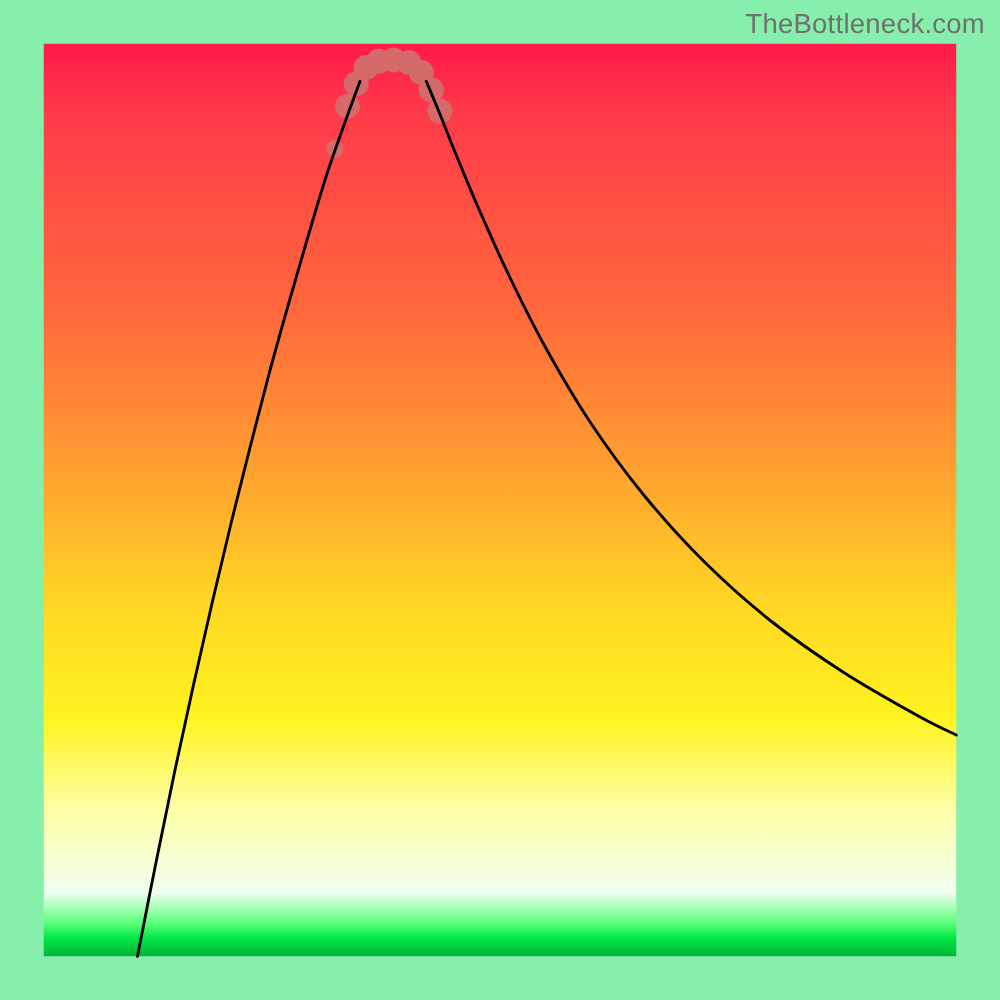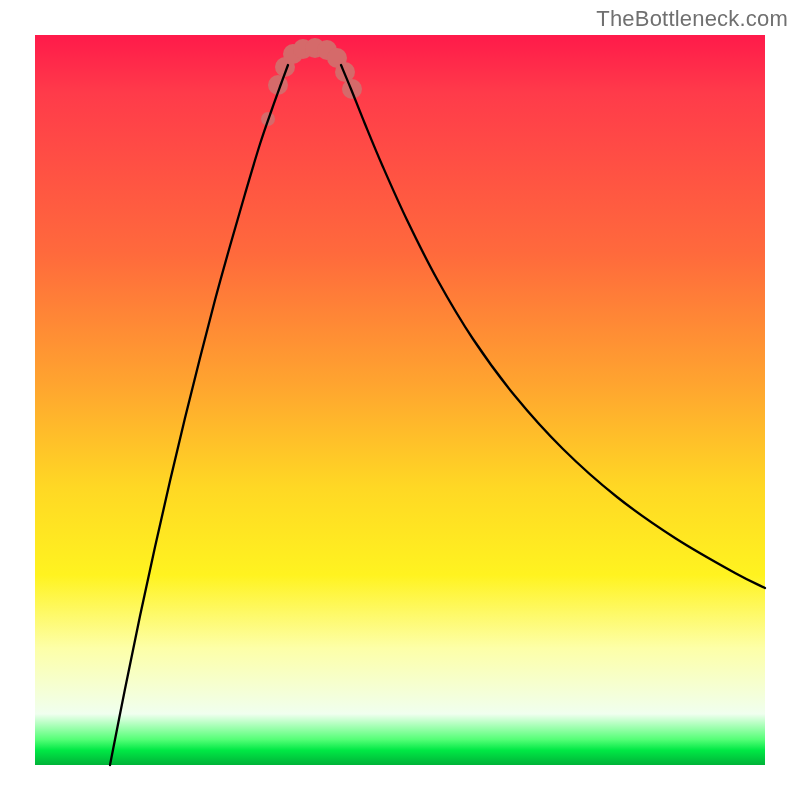--- a/index.html
+++ b/index.html
@@ -10,21 +10,21 @@
     background: #000;
     overflow: hidden;
     font-family: Arial, Helvetica, sans-serif;
   }
   .frame {
     position: absolute;
     left: 0;
     top: 0;
     width: 800px;
     height: 800px;
-    background: #ffffff;
+    background: #86efac;
   }
   .plot {
     position: absolute;
     left: 35px;
     top: 35px;
     width: 730px;
     height: 730px;
     
     background: linear-gradient(
       to bottom,

